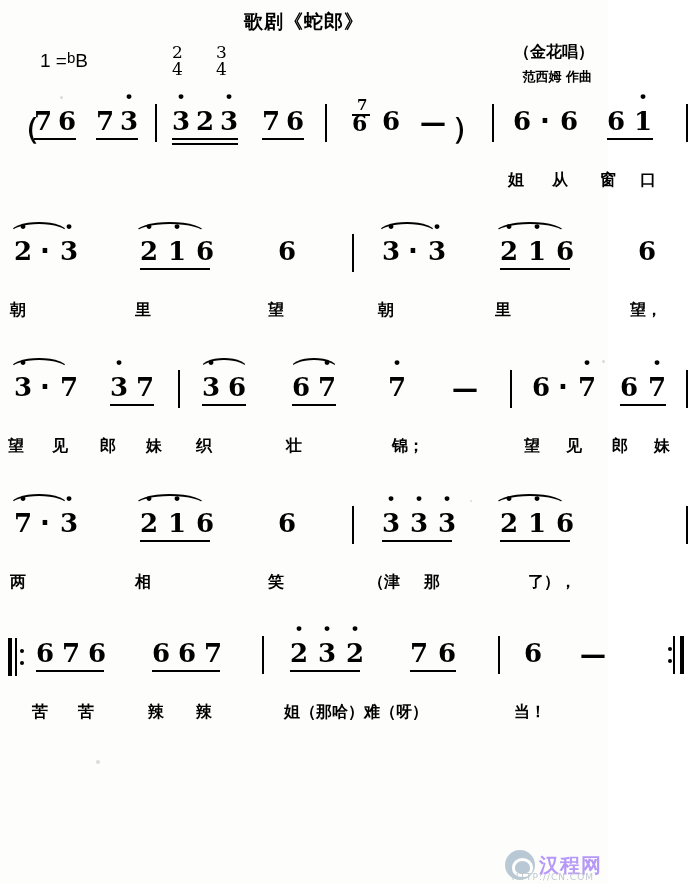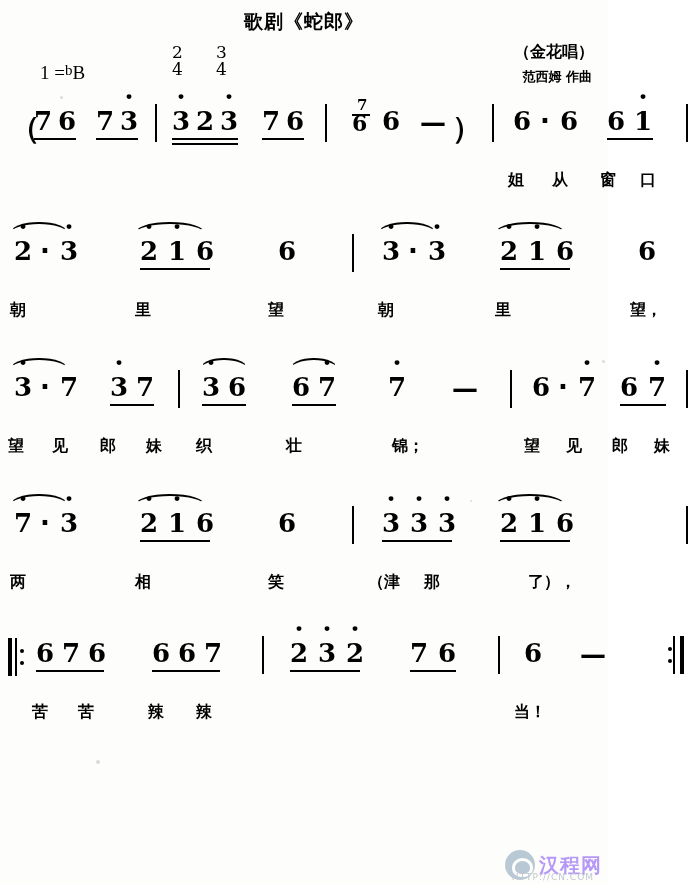--- a/index.html
+++ b/index.html
@@ -48,23 +48,23 @@
   }
   
   .meta-row {
     position: relative;
     height: 58px;
     margin-top: 4px;
   }
   .keysig {
     position: absolute;
     left: 40px;
-    top: 24px;
+    top: 11px;
     font-size: 19px;
-    font-family: Liberation Serif, serif;
+    font-family: Liberation Sans, sans-serif;
   }
   .keysig .flat {
     font-size: 15px;
     vertical-align: 4px;
   }
   .meter {
     position: absolute;
     top: 6px;
     font-size: 17px;
     font-family: "DejaVu Serif", serif;
@@ -505,20 +505,21 @@
         <span class="thin"></span>
         <span class="d1"></span>
         <span class="d2"></span>
       </div>
     </div>
     <div class="row-lyrics">
       <div class="lyric" style="left:32px; top:0px;">苦</div>
       <div class="lyric" style="left:78px; top:0px;">苦</div>
       <div class="lyric" style="left:148px; top:0px;">辣</div>
       <div class="lyric" style="left:196px; top:0px;">辣</div>
+      <div class="lyric" style="left:284px; top:0px;">姐（那哈）难（呀）</div>
       <div class="lyric" style="left:514px; top:0px;">当！</div>
     </div>
   </div>
 
   <div class="watermark">
     <span class="wm-logo"></span>
     <span class="wm-text">汉程网</span>
     <span class="wm-sub">HTTP://CN.COM</span>
   </div>
 

